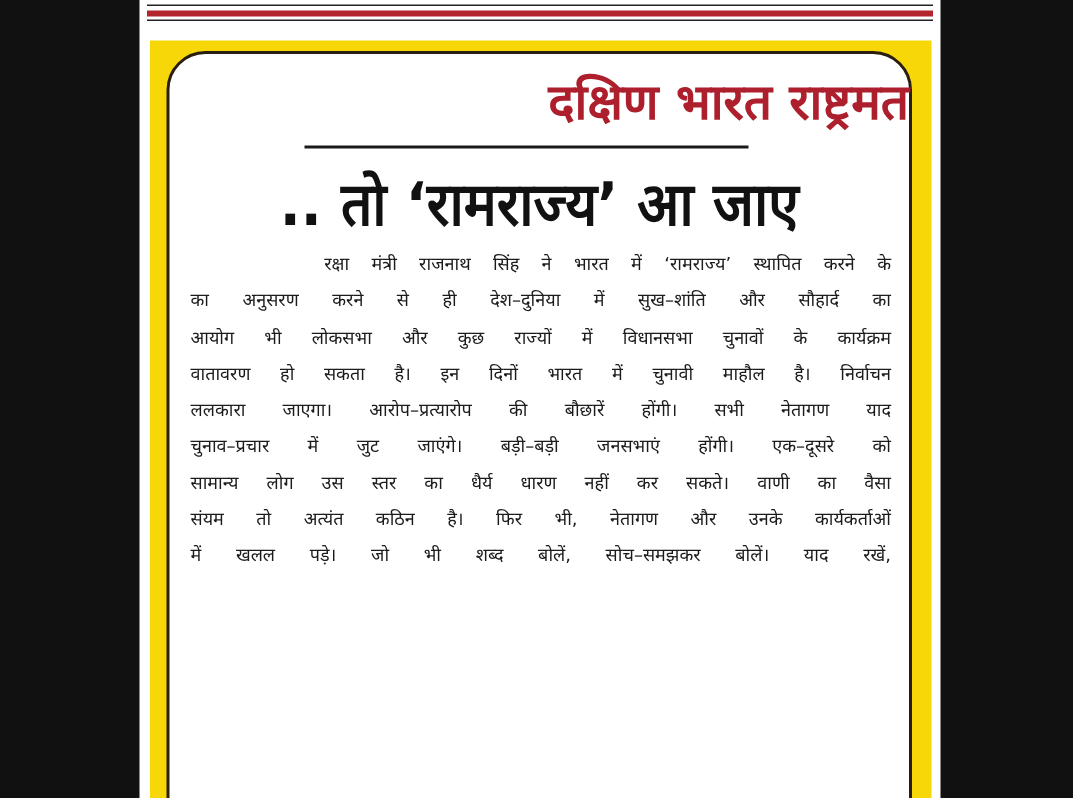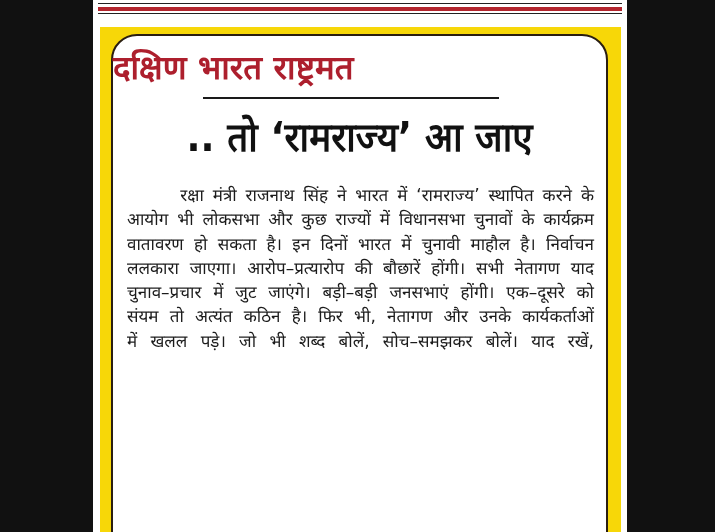--- a/index.html
+++ b/index.html
@@ -52,21 +52,21 @@
       width: 493px;
       height: 520px;
       background: #ffffff;
       border: 2.5px solid #2a1e10;
       border-radius: 26px 26px 0 0;
     }
     .masthead {
       position: absolute;
       left: 0; right: 0;
       top: 10px;
-      text-align: left;
+      text-align: right;
       font-family: "DejaVu Sans", sans-serif;
       font-weight: bold;
       font-size: 33px;
       color: #ad1f2d;
       letter-spacing: 0px;
       line-height: 44px;
     }
     .masthead-rule {
       position: absolute;
       left: 90px;
@@ -84,23 +84,23 @@
       font-weight: bold;
       font-size: 40px;
       color: #111111;
       line-height: 54px;
       transform: scaleX(0.92);
     }
     .body-text {
       position: absolute;
       left: 14px;
       right: 12px;
-      top: 147px;
+      top: 128px;
       font-family: "DejaVu Sans", sans-serif;
-      font-size: 17px;
+      font-size: 12px;
       color: #1b1b1b;
       line-height: 24.3px;
       text-align: justify;
     }
     .body-line {
       display: block;
       white-space: nowrap;
       text-align-last: justify;
       text-align: justify;
     }
@@ -117,22 +117,24 @@
   <div class="rule-bottom-thin"></div>
 
   <div class="yellow-box">
     <div class="panel">
       <div class="masthead">दक्षिण भारत राष्ट्रमत</div>
       <div class="masthead-rule"></div>
       <div class="headline">.. तो ‘रामराज्य’ आ जाए</div>
 
       <div class="body-text">
         <span class="body-line first" style="white-space:pre;">      रक्षा मंत्री राजनाथ सिंह ने भारत में ‘रामराज्य’ स्थापित करने के</span>
+        <span class="body-line">का अनुसरण करने से ही देश–दुनिया में सुख–शांति और सौहार्द का</span>
         <span class="body-line">आयोग भी लोकसभा और कुछ राज्यों में विधानसभा चुनावों के कार्यक्रम</span>
         <span class="body-line">वातावरण हो सकता है। इन दिनों भारत में चुनावी माहौल है। निर्वाचन</span>
         <span class="body-line">ललकारा जाएगा। आरोप–प्रत्यारोप की बौछारें होंगी। सभी नेतागण याद</span>
         <span class="body-line">चुनाव–प्रचार में जुट जाएंगे। बड़ी–बड़ी जनसभाएं होंगी। एक–दूसरे को</span>
+        <span class="body-line">सामान्य लोग उस स्तर का धैर्य धारण नहीं कर सकते। वाणी का वैसा</span>
         <span class="body-line">संयम तो अत्यंत कठिन है। फिर भी, नेतागण और उनके कार्यकर्ताओं</span>
         <span class="body-line">में खलल पड़े। जो भी शब्द बोलें, सोच–समझकर बोलें। याद रखें,</span>
       </div>
     </div>
   </div>
 </div>
 
 </body></html>

